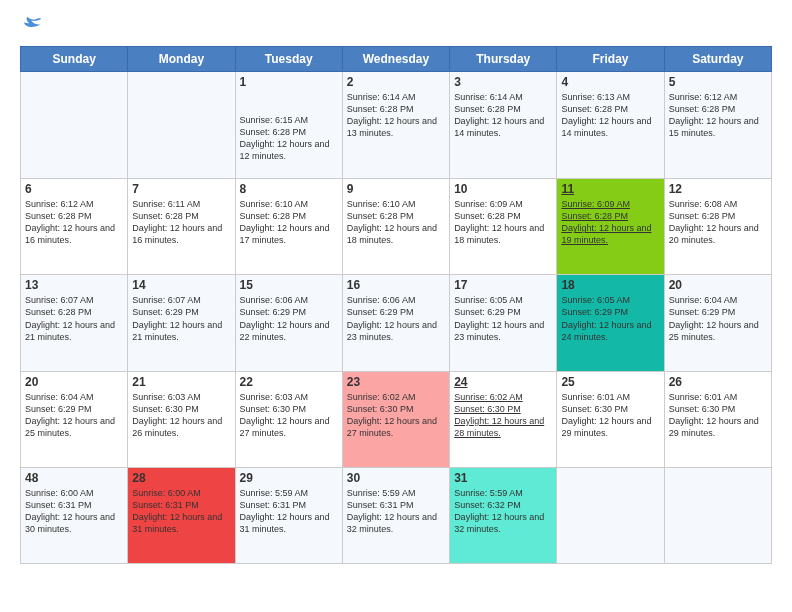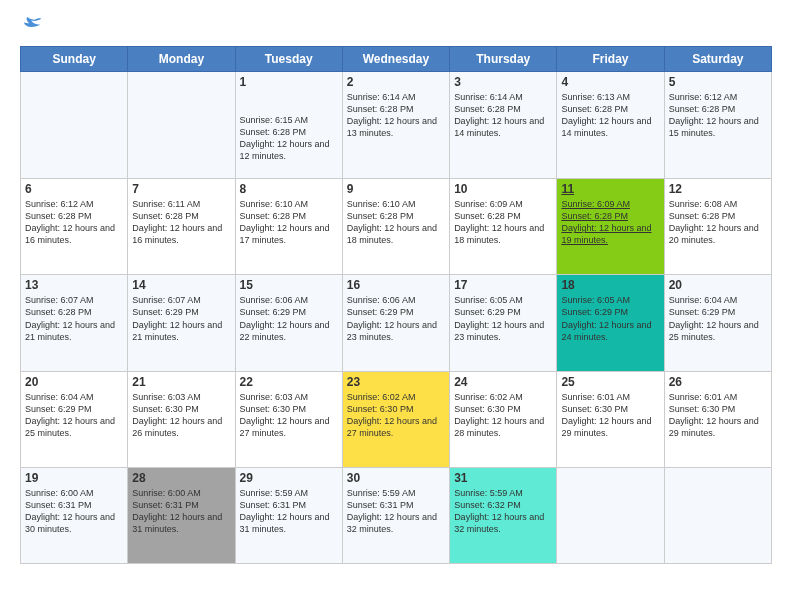--- a/index.html
+++ b/index.html
@@ -275,53 +275,53 @@
             <div class="day-info" style="white-space: pre-line;">Sunrise: 6:03 AM
 Sunset: 6:30 PM
 Daylight: 12 hours and 26 minutes.</div>
           </td>
           <td style="background-color: rgb(255, 255, 255);">
             <span class="day-num">22</span>
             <div class="day-info" style="white-space: pre-line;">Sunrise: 6:03 AM
 Sunset: 6:30 PM
 Daylight: 12 hours and 27 minutes.</div>
           </td>
-          <td style="background-color: #fde047;">
+          <td style="background-color: #fca5a5;">
             <span class="day-num">23</span>
             <div class="day-info" style="white-space: pre-line;">Sunrise: 6:02 AM
 Sunset: 6:30 PM
 Daylight: 12 hours and 27 minutes.</div>
           </td>
-          <td style="background-color: rgb(255, 255, 255);">
+          <td style="background-color: rgb(255, 255, 255); text-decoration: underline;">
             <span class="day-num">24</span>
             <div class="day-info" style="white-space: pre-line;">Sunrise: 6:02 AM
 Sunset: 6:30 PM
 Daylight: 12 hours and 28 minutes.</div>
           </td>
           <td style="background-color: rgb(255, 255, 255);">
             <span class="day-num">25</span>
             <div class="day-info" style="white-space: pre-line;">Sunrise: 6:01 AM
 Sunset: 6:30 PM
 Daylight: 12 hours and 29 minutes.</div>
           </td>
           <td style="background-color: rgb(255, 255, 255);">
             <span class="day-num">26</span>
             <div class="day-info" style="white-space: pre-line;">Sunrise: 6:01 AM
 Sunset: 6:30 PM
 Daylight: 12 hours and 29 minutes.</div>
           </td>
         </tr>
         <tr>
           <td style="background-color: rgb(245, 248, 252);">
-            <span class="day-num">19</span>
+            <span class="day-num">48</span>
             <div class="day-info" style="white-space: pre-line;">Sunrise: 6:00 AM
 Sunset: 6:31 PM
 Daylight: 12 hours and 30 minutes.</div>
           </td>
-          <td style="background-color: #a3a3a3;">
+          <td style="background-color: #ef4444;">
             <span class="day-num">28</span>
             <div class="day-info" style="white-space: pre-line;">Sunrise: 6:00 AM
 Sunset: 6:31 PM
 Daylight: 12 hours and 31 minutes.</div>
           </td>
           <td style="background-color: rgb(245, 248, 252);">
             <span class="day-num">29</span>
             <div class="day-info" style="white-space: pre-line;">Sunrise: 5:59 AM
 Sunset: 6:31 PM
 Daylight: 12 hours and 31 minutes.</div>

